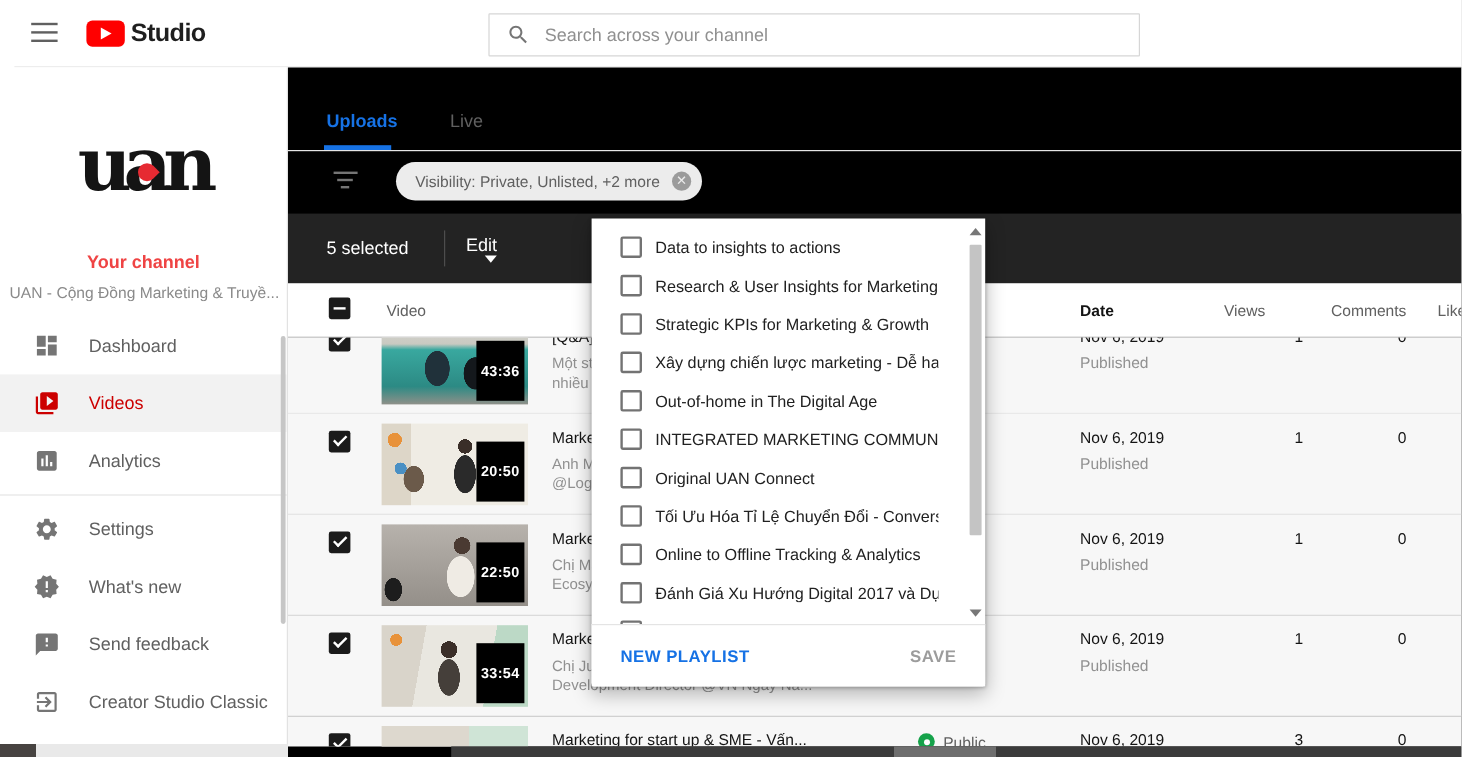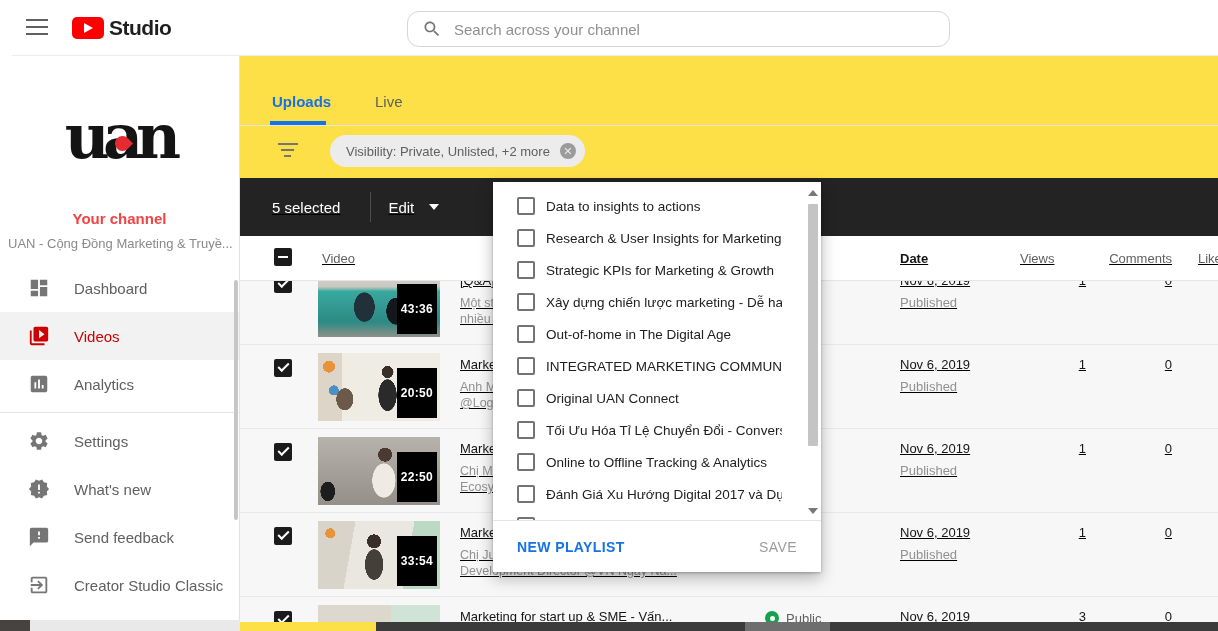--- a/index.html
+++ b/index.html
@@ -11,21 +11,21 @@
   .topbar { position:absolute; left:12px; top:0; width:1218px; height:56px; background:#fff;
             border-bottom:1px solid #ededed; z-index:20; }
   .hamburger { position:absolute; left:14px; top:19px; width:22px; height:16px; cursor:pointer; }
   .hamburger i { display:block; height:2px; background:#606060; margin-bottom:5px; }
   .logo { position:absolute; left:60px; top:16px; display:flex; align-items:center; cursor:pointer; }
   .logo-badge { width:32px; height:22px; background:#f00; border-radius:5px; position:relative; }
   .logo-badge::after { content:""; position:absolute; left:12px; top:6px; border-left:9px solid #fff;
                        border-top:5px solid transparent; border-bottom:5px solid transparent; }
   .logo-text { margin-left:5px; font-size:21px; font-weight:700; color:#1f1f1f; letter-spacing:-0.5px; }
   .searchbox { position:absolute; left:395px; top:11px; width:543px; height:36px;
-               border:1px solid #d6d6d6; border-radius:12px; display:flex; align-items:center; background:#fff; }
+               border:1px solid #d6d6d6; border-radius:1px; display:flex; align-items:center; background:#fff; }
   .searchbox svg { width:20px; height:20px; fill:#757575; margin:0 12px 0 14px; flex:none; }
   .searchbox input { flex:1; border:none; outline:none; font-size:15px; color:#333;
                      font-family:"Liberation Sans","DejaVu Sans",sans-serif; background:transparent; }
   .searchbox input::placeholder { color:#909090; }
   .top-right-sliver { position:absolute; right:2px; top:23px; width:4px; height:14px; background:#555; }
 
   
   .sidebar { position:absolute; left:0; top:56px; width:240px; height:566px; background:#fff;
              border-right:1px solid #e2e2e2; z-index:5; }
   .uan-logo { margin:50px auto 0; width:130px; height:70px; position:relative; text-align:center;
@@ -40,41 +40,41 @@
   .nav-item { height:48px; display:flex; align-items:center; padding-left:28px; color:#606060;
               font-size:15px; cursor:pointer; }
   .nav-item svg { width:22px; height:22px; fill:#757575; margin-right:24px; flex:none; }
   .nav-item.active { background:#f2f2f2; color:#c00; }
   .nav-item.active svg { fill:#c00; }
   .nav-divider { height:1px; background:#e5e5e5; margin:4px 0; }
   .sidebar-scroll-thumb { position:absolute; right:1px; top:224px; width:4px; height:240px;
                           background:#c6c6c6; border-radius:2px; }
 
   
-  .main { position:absolute; left:240px; top:56px; width:978px; height:575px; background:#fde047;text-decoration:underline; }
+  .main { position:absolute; left:240px; top:56px; width:978px; height:575px; background:#000000; }
   .tabs-row { height:70px; border-bottom:1px solid #e6e6e6; position:relative; }
   .tab { position:absolute; top:37px; font-size:15px; font-weight:700; cursor:pointer; }
   .tab-uploads { left:32px; color:#1672e5; }
   .tab-live { left:135px; color:#606060; font-weight:400; }
   .tab-underline { position:absolute; left:30px; top:65px; width:56px; height:4px; background:#1672e5; }
 
   .filter-row { height:52px; position:relative; }
   .filter-icon { position:absolute; left:38px; top:17px; width:20px; cursor:pointer; }
   .filter-icon i { display:block; height:2px; background:#757575; margin-bottom:4px; }
   .filter-icon i:nth-child(1){width:20px;} .filter-icon i:nth-child(2){width:13px;margin-left:3px;}
   .filter-icon i:nth-child(3){width:7px;margin-left:6px;}
   .chip { position:absolute; left:90px; top:9px; height:32px; background:#ececec; border-radius:16px;
           display:flex; align-items:center; padding:0 9px 0 16px; font-size:13px; color:#606060; cursor:pointer; }
   .chip-close { width:16px; height:16px; border-radius:50%; background:#9b9b9b; color:#ececec;
                 font-size:11px; line-height:16px; text-align:center; margin-left:10px; font-weight:700; cursor:pointer; }
 
   .sel-toolbar { height:58px; background:#232323; display:flex; align-items:center; color:#fff; }
   .sel-count { margin-left:32px; font-size:15px; }
   .sel-divider { width:1px; height:30px; background:#4d4d4d; margin-left:30px; }
-  .edit-btn { margin-left:17px; font-size:15px; display:flex; align-items:center; cursor:pointer; }
+  .edit-btn { margin-left:17px; font-size:15px; display:flex; align-items:center; cursor:pointer;flex-direction:column; }
   .caret { margin-left:15px; width:0; height:0; border-left:5px solid transparent;
            border-right:5px solid transparent; border-top:6px solid #fff; }
 
   
   .table-head { height:45px; display:flex; align-items:center; border-bottom:1px solid #e6e6e6;
                 background:#fff; position:relative; z-index:3; font-size:13px; color:#606060; }
   .c-check { width:78px; padding-left:34px; flex:none; }
   .h-video { width:582px; padding-left:4px; flex:none; }
   .h-date { width:120px; flex:none; color:#141414; font-weight:700; }
   .h-views { width:66px; flex:none; }
@@ -143,21 +143,21 @@
 
   
   .popup { position:absolute; left:493px; top:182px; width:328px; background:#fff; z-index:30;
            box-shadow:0 1px 3px rgba(0,0,0,.25), 0 6px 16px rgba(0,0,0,.28); border-radius:0 0 2px 2px; }
   .pl-list { height:338px; overflow:hidden; padding-top:8px; position:relative; }
   .pl-item { height:32px; display:flex; align-items:center; padding-left:24px; cursor:pointer; }
   .pl-label { margin-left:11px; font-size:13.5px; color:#212121; white-space:nowrap; overflow:hidden; width:236px; }
   .pl-footer { height:52px; border-top:1px solid #e4e4e4; display:flex; align-items:center;
                justify-content:space-between; padding:0 24px; background:#fff; position:relative; z-index:2; }
   .btn-new { color:#1672e5; font-weight:700; font-size:14px; letter-spacing:.4px; cursor:pointer; }
-  .btn-save { color:#9c9c9c; font-weight:400; font-size:14px; letter-spacing:.4px; cursor:default; }
+  .btn-save { color:#9c9c9c; font-weight:700; font-size:14px; letter-spacing:.4px; cursor:default; }
   .pl-scroll { position:absolute; top:6px; right:2px; width:13px; height:328px; z-index:3; }
   .pl-arrow-up { width:0; height:0; margin:2px auto 0; border-left:5px solid transparent;
                  border-right:5px solid transparent; border-bottom:6px solid #777; }
   .pl-thumb { width:10px; margin:8px auto 0; height:242px; background:#c4c4c4; border-radius:1px; }
   .pl-arrow-down { position:absolute; bottom:2px; left:1.5px; width:0; height:0;
                  border-left:5px solid transparent; border-right:5px solid transparent; border-top:6px solid #777; }
 
   
   .strip-dark-left { position:absolute; left:0; top:620px; width:30px; height:11px; background:#474341; z-index:25; }
   .strip-light { position:absolute; left:30px; top:620px; width:210px; height:11px; background:#e9e9e9; z-index:25; }

